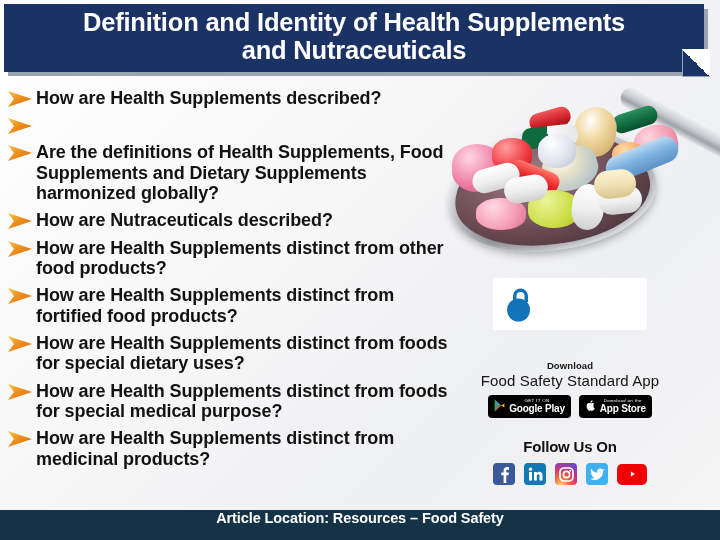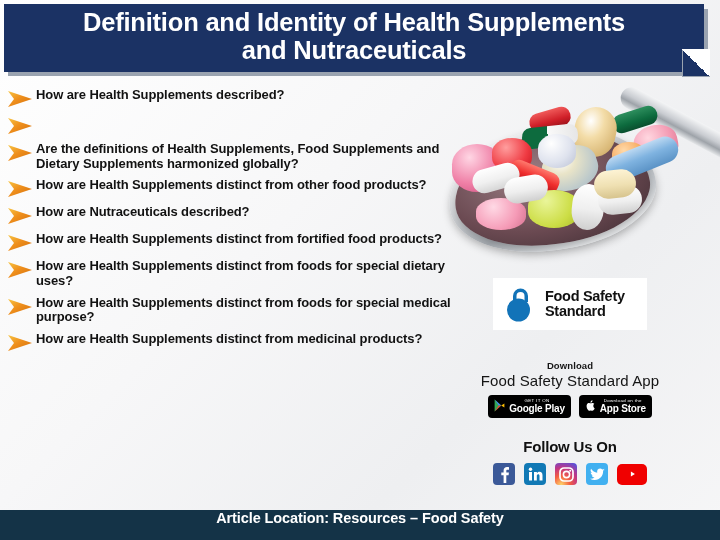--- a/index.html
+++ b/index.html
@@ -47,21 +47,21 @@
     position:absolute;left:6px;top:88px;width:452px;
   }
   .bullet-row{
     display:flex;align-items:flex-start;margin-bottom:7px;
   }
   .arrow{
     flex:0 0 auto;width:28px;height:18px;margin-top:2px;position:relative;
   }
   .arrow svg{display:block;}
   .bullet-text{
-    font-size:13px;font-weight:bold;color:#121212;line-height:1.13;
+    font-size:18px;font-weight:bold;color:#121212;line-height:1.13;
     letter-spacing:-0.1px;padding-left:2px;
   }
 
   
   .pills{
     position:absolute;left:436px;top:72px;width:284px;height:200px;
     overflow:hidden;
   }
   .spoon-bowl{
     position:absolute;left:18px;top:62px;width:196px;height:110px;
@@ -231,30 +231,30 @@
       </span>
       <span class="bullet-text">Are the definitions of Health Supplements, Food Supplements and Dietary Supplements harmonized globally?</span>
     </div>
 
     <div class="bullet-row">
       <span class="arrow">
         <svg width="28" height="18" viewBox="0 0 28 18">
             <path d="M2 1 L26 9 L2 17 L8 9 Z" fill="url(#ag)"></path>
           </svg>
       </span>
+      <span class="bullet-text">How are Nutraceuticals described?</span>
+    </div>
+
+    <div class="bullet-row">
+      <span class="arrow">
+        <svg width="28" height="18" viewBox="0 0 28 18">
+            <path d="M2 1 L26 9 L2 17 L8 9 Z" fill="url(#ag)"></path>
+          </svg>
+      </span>
       <span class="bullet-text">How are Health Supplements distinct from other food products?</span>
-    </div>
-
-    <div class="bullet-row">
-      <span class="arrow">
-        <svg width="28" height="18" viewBox="0 0 28 18">
-            <path d="M2 1 L26 9 L2 17 L8 9 Z" fill="url(#ag)"></path>
-          </svg>
-      </span>
-      <span class="bullet-text">How are Nutraceuticals described?</span>
     </div>
 
 
     <div class="bullet-row">
       <span class="arrow">
         <svg width="28" height="18" viewBox="0 0 28 18">
             <path d="M2 1 L26 9 L2 17 L8 9 Z" fill="url(#ag)"></path>
           </svg>
       </span>
       <span class="bullet-text">How are Health Supplements distinct from fortified food products?</span>
@@ -289,24 +289,20 @@
 
   </div>
 
   <div class="logo-box">
     <span class="lock">
       <svg width="33" height="36" viewBox="0 0 33 36">
         <path d="M9 16 L9 10 A7.5 7.5 0 0 1 24 10 L24 16 L20.5 16 L20.5 10 A4 4 0 0 0 12.5 10 L12.5 16 Z" fill="#1273b8"></path>
         <circle cx="14.5" cy="24" r="11.5" fill="#1273b8"></circle>
       </svg>
     </span>
-    <span class="logo-txt">
-      <span>Food Safety</span><br>
-      <span>Standard</span>
-    </span>
   </div>
 
   <div class="download-block">
     <div class="dl-line1">Download</div>
     <div class="dl-line2">Food Safety Standard App</div>
     <div class="badges">
 
       <div class="badge">
         <span class="glyph">
           <svg width="11" height="13" viewBox="0 0 11 13">

